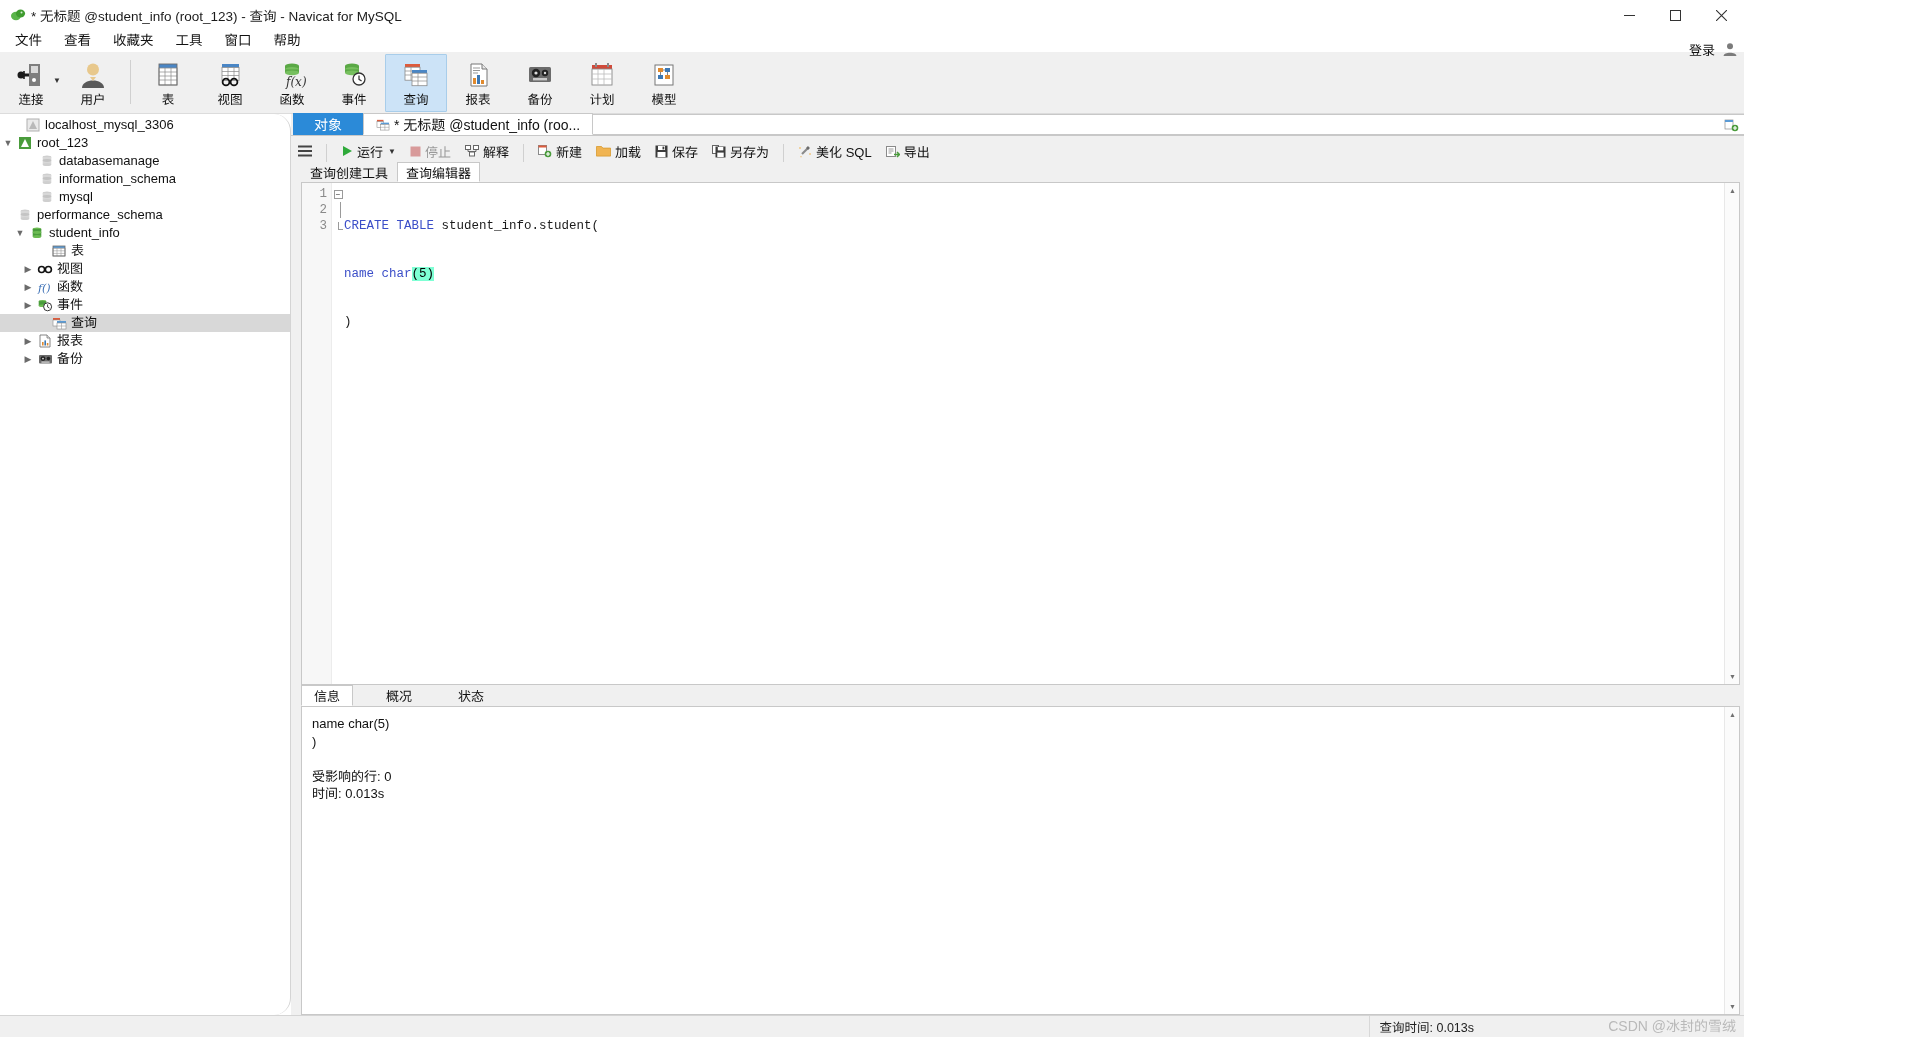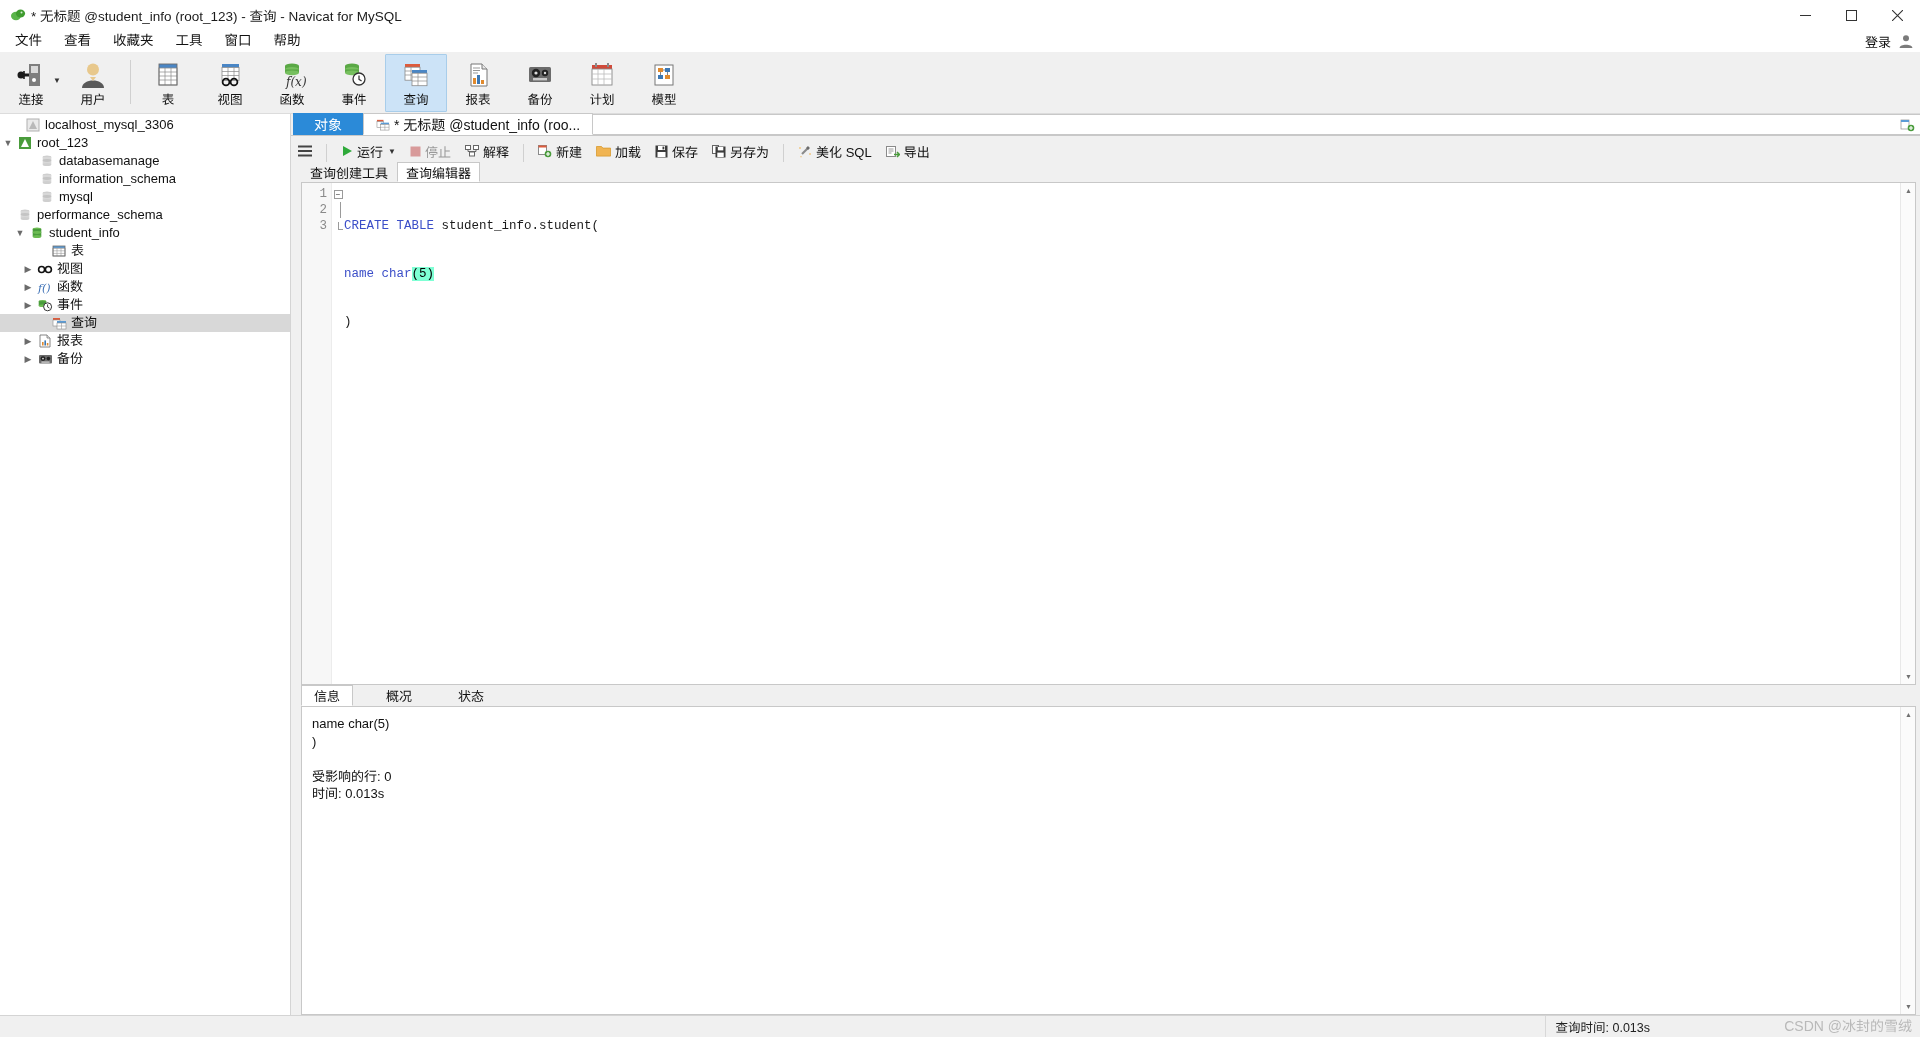--- a/index.html
+++ b/index.html
@@ -6,21 +6,21 @@
   * { box-sizing: border-box; margin: 0; padding: 0; }
   html, body {
     width: 1920px; height: 1037px;
     overflow: hidden;
     font-family: "Liberation Sans", "DejaVu Sans", sans-serif;
     background: #ffffff;
     font-size: 13px;
     color: #000;
     -webkit-font-smoothing: antialiased;
   }
-  .app { width: 1920px; height: 1037px; display: flex; flex-direction: column; background:#f0f0f0; }
+  .app { width: 1744px; height: 1037px; display: flex; flex-direction: column; background:#f0f0f0; }
 
   
   .titlebar {
     height: 30px; background: #ffffff; display: flex; align-items: center;
     flex: none; border-bottom: 0px solid #e5e5e5; position: relative;
   }
   .tb-logo { width: 26px; display:flex; align-items:center; justify-content:center; margin-left: 5px; }
   .tb-title { font-size: 13.5px; color: #1b1b1b; white-space: nowrap; letter-spacing: 0px; }
   .tb-spacer { flex: 1; }
   .win-btns { display: flex; height: 30px; }
@@ -31,21 +31,21 @@
 
   
   .menubar {
     height: 22px; background: #ffffff; display: flex; align-items: center;
     padding-left: 4px; flex: none; position: relative;
   }
   .menu-item {
     padding: 2px 11px; font-size: 13.5px; color: #111; line-height: 18px; white-space: nowrap;
   }
   .login-area {
-    position: absolute; right: 6px; top: 0; height: 22px;
+    position: absolute; right: 6px; top: 8px; height: 22px;
     display: flex; align-items: center; gap: 7px;
   }
   .login-text { font-size: 13px; color: #111; }
 
   
   .toolbar {
     height: 62px; background: #f0f0f0; display: flex; align-items: flex-start;
     flex: none; border-bottom: 1px solid #dcdcdc; padding-top: 2px;
   }
   .tool {
@@ -60,20 +60,21 @@
   .tool-caret { font-size: 8px; color: #333; position: absolute; right: 1px; top: 22px; }
 
   
   .body { flex: 1; display: flex; min-height: 0; background: #fff; }
 
   
   .sidebar {
     width: 291px; background: #ffffff; flex: none;
     border-right: 1px solid #d4d4d4; overflow: hidden; padding-top: 2px;
     position: relative;
+    border-radius: 17px;
   }
   .tree-row {
     height: 18px; display: flex; align-items: center; font-size: 13px;
     color: #111; white-space: nowrap; padding-right: 4px;
   }
   .tree-row.selected { background: #d8d8d8; }
   .twisty {
     width: 16px; height: 18px; display: flex; align-items: center; justify-content: center;
     font-size: 9px; color: #6b6b6b; flex: none;
   }

